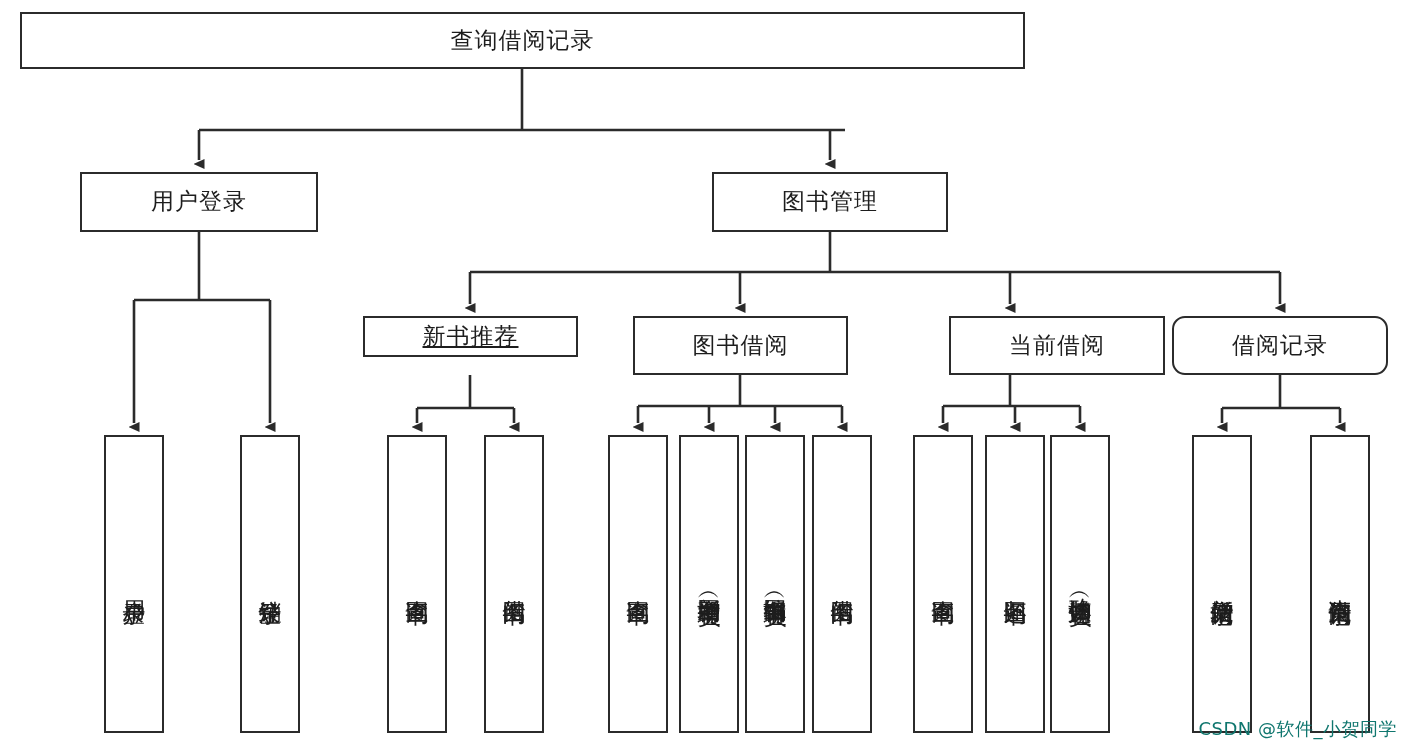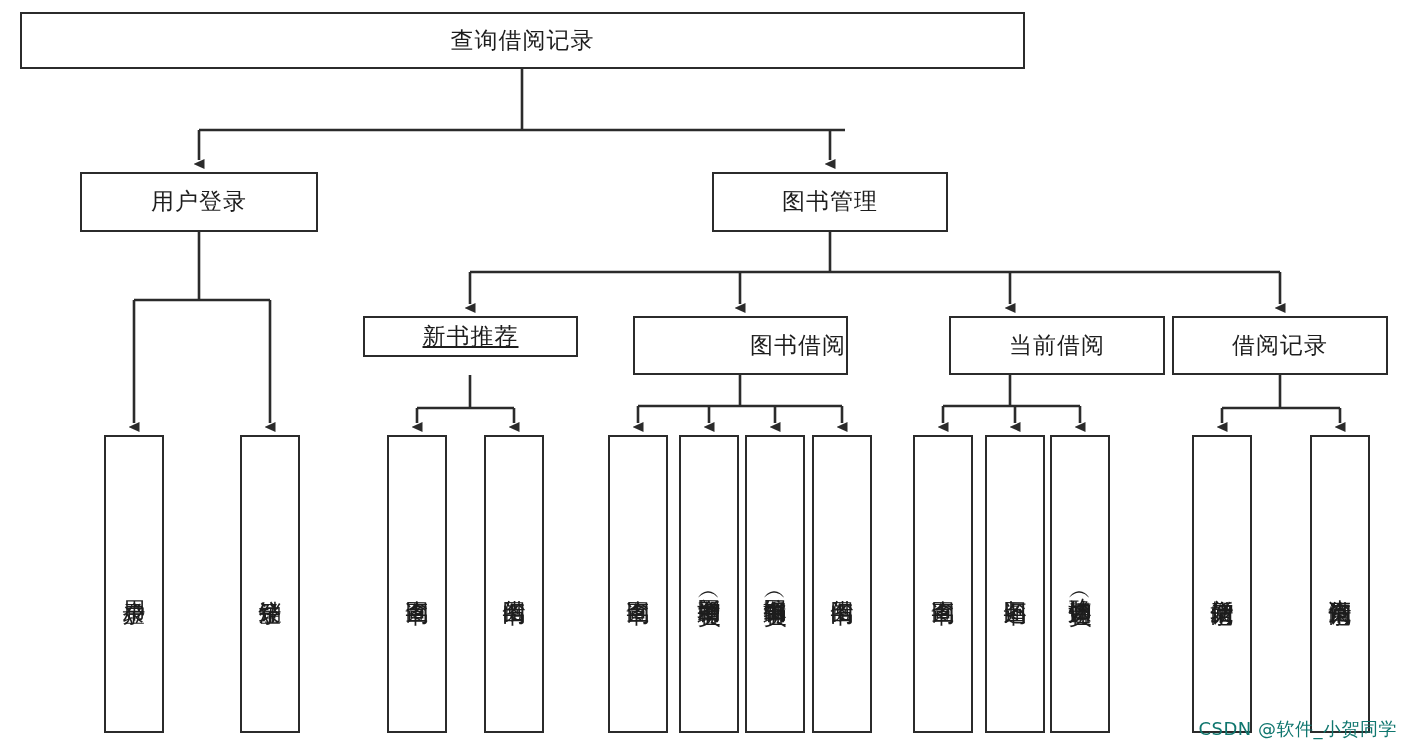--- a/index.html
+++ b/index.html
@@ -129,27 +129,27 @@
   <div class="node h" style="left:80px; top:172px; width:238px; height:60px;">
     <span>用户登录</span>
   </div>
   <div class="node h" style="left:712px; top:172px; width:236px; height:60px;">
     <span>图书管理</span>
   </div>
 
   <div class="node h" style="left:363px; top:316px; width:215px; height:41px;text-decoration:underline;">
     <span>新书推荐</span>
   </div>
-  <div class="node h" style="left:633px; top:316px; width:215px; height:59px;justify-content:flex-end;">
+  <div class="node h" style="left:633px; top:316px; width:215px; height:59px;">
     <span>图书借阅</span>
   </div>
   <div class="node h" style="left:902px; top:316px; width:216px; height:59px;margin-left:47px;">
     <span>当前借阅</span>
   </div>
-  <div class="node h" style="left:1172px; top:316px; width:216px; height:59px;">
+  <div class="node h" style="left:1172px; top:316px; width:216px; height:59px;border-radius:13px;">
     <span>借阅记录</span>
   </div>
 
   <div class="node v" style="left:104px; top:435px; width:60px; height:298px;">
     <span class="vtxt">用户登录</span>
   </div>
   <div class="node v" style="left:240px; top:435px; width:60px; height:298px;">
     <span class="vtxt">注销登录</span>
   </div>
 

